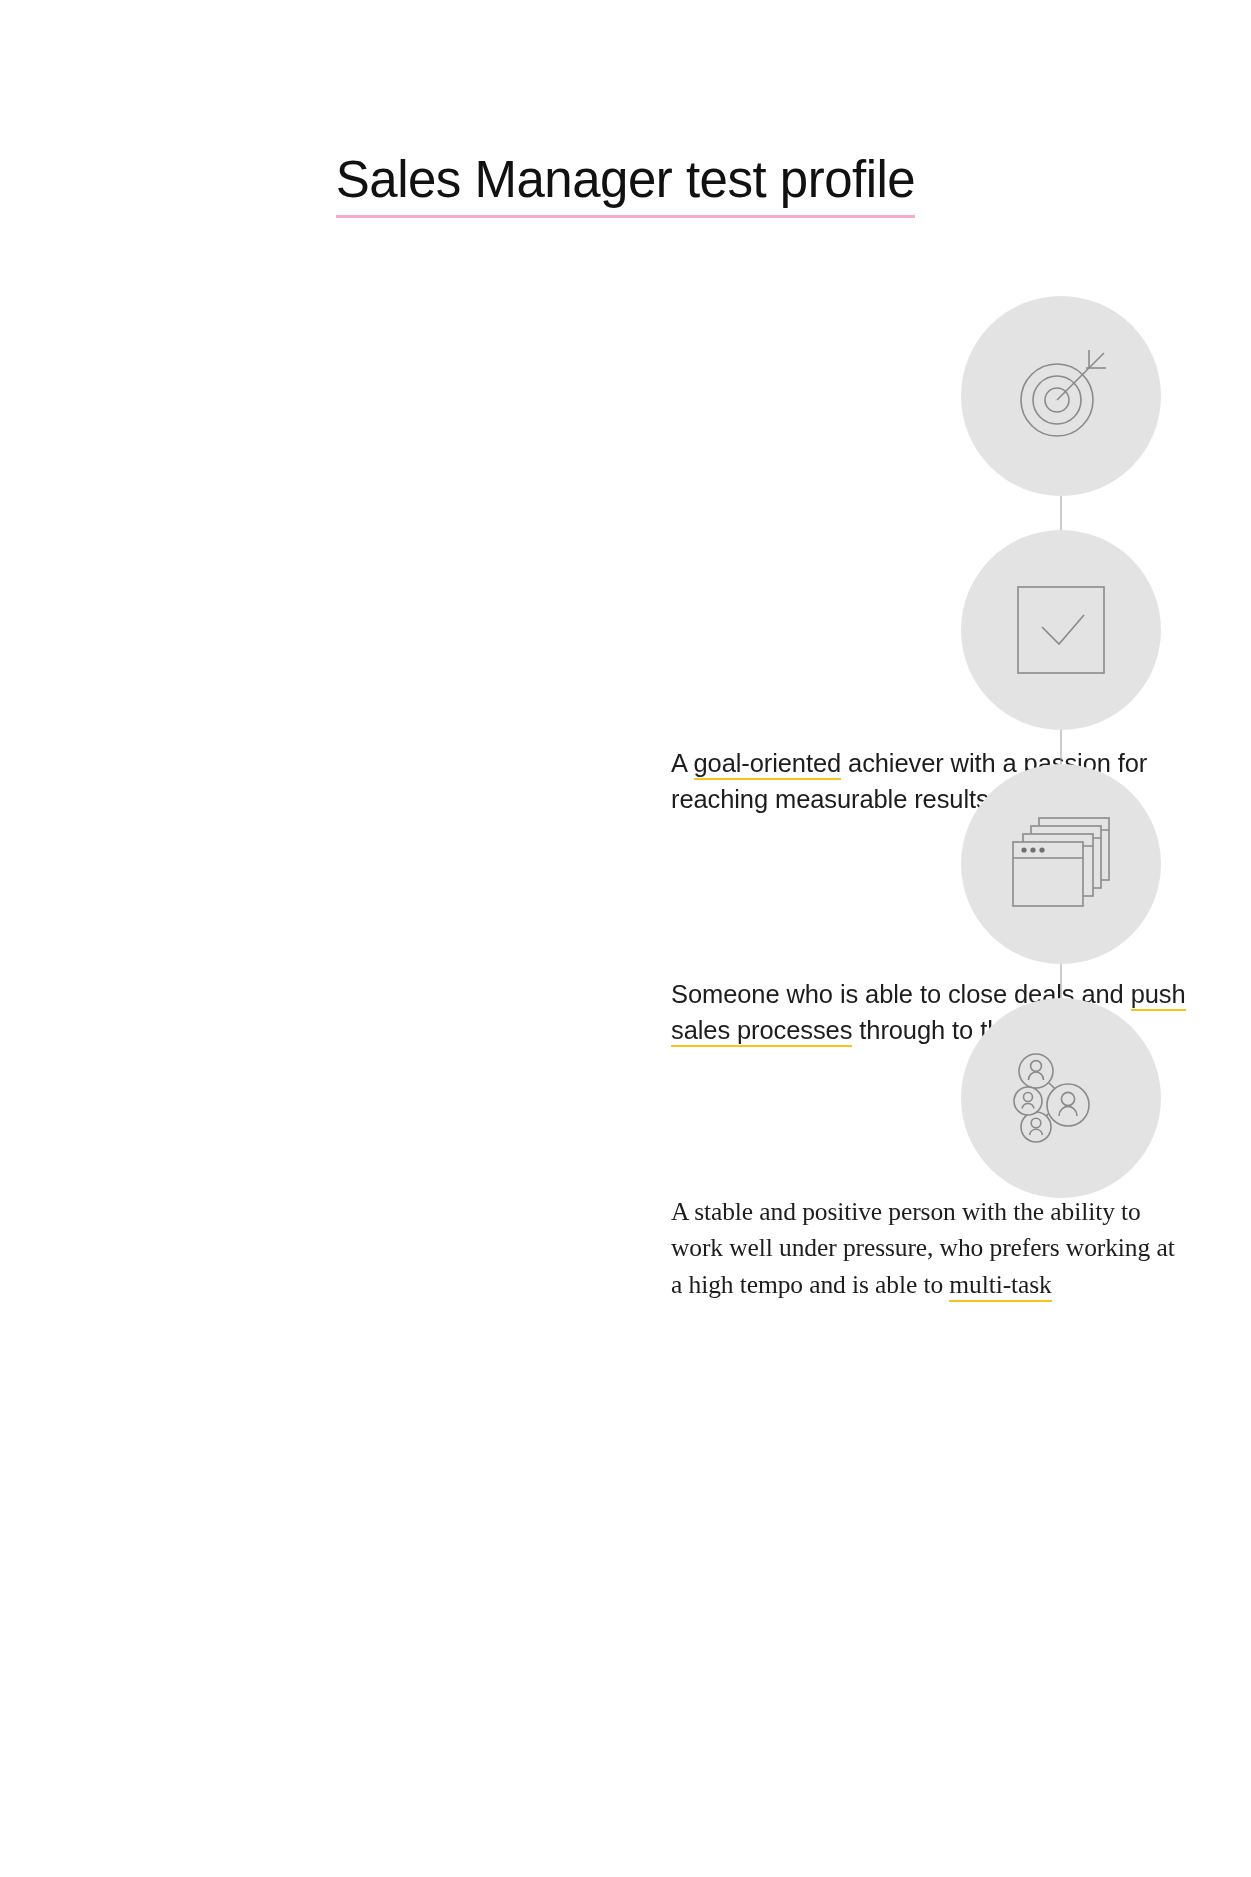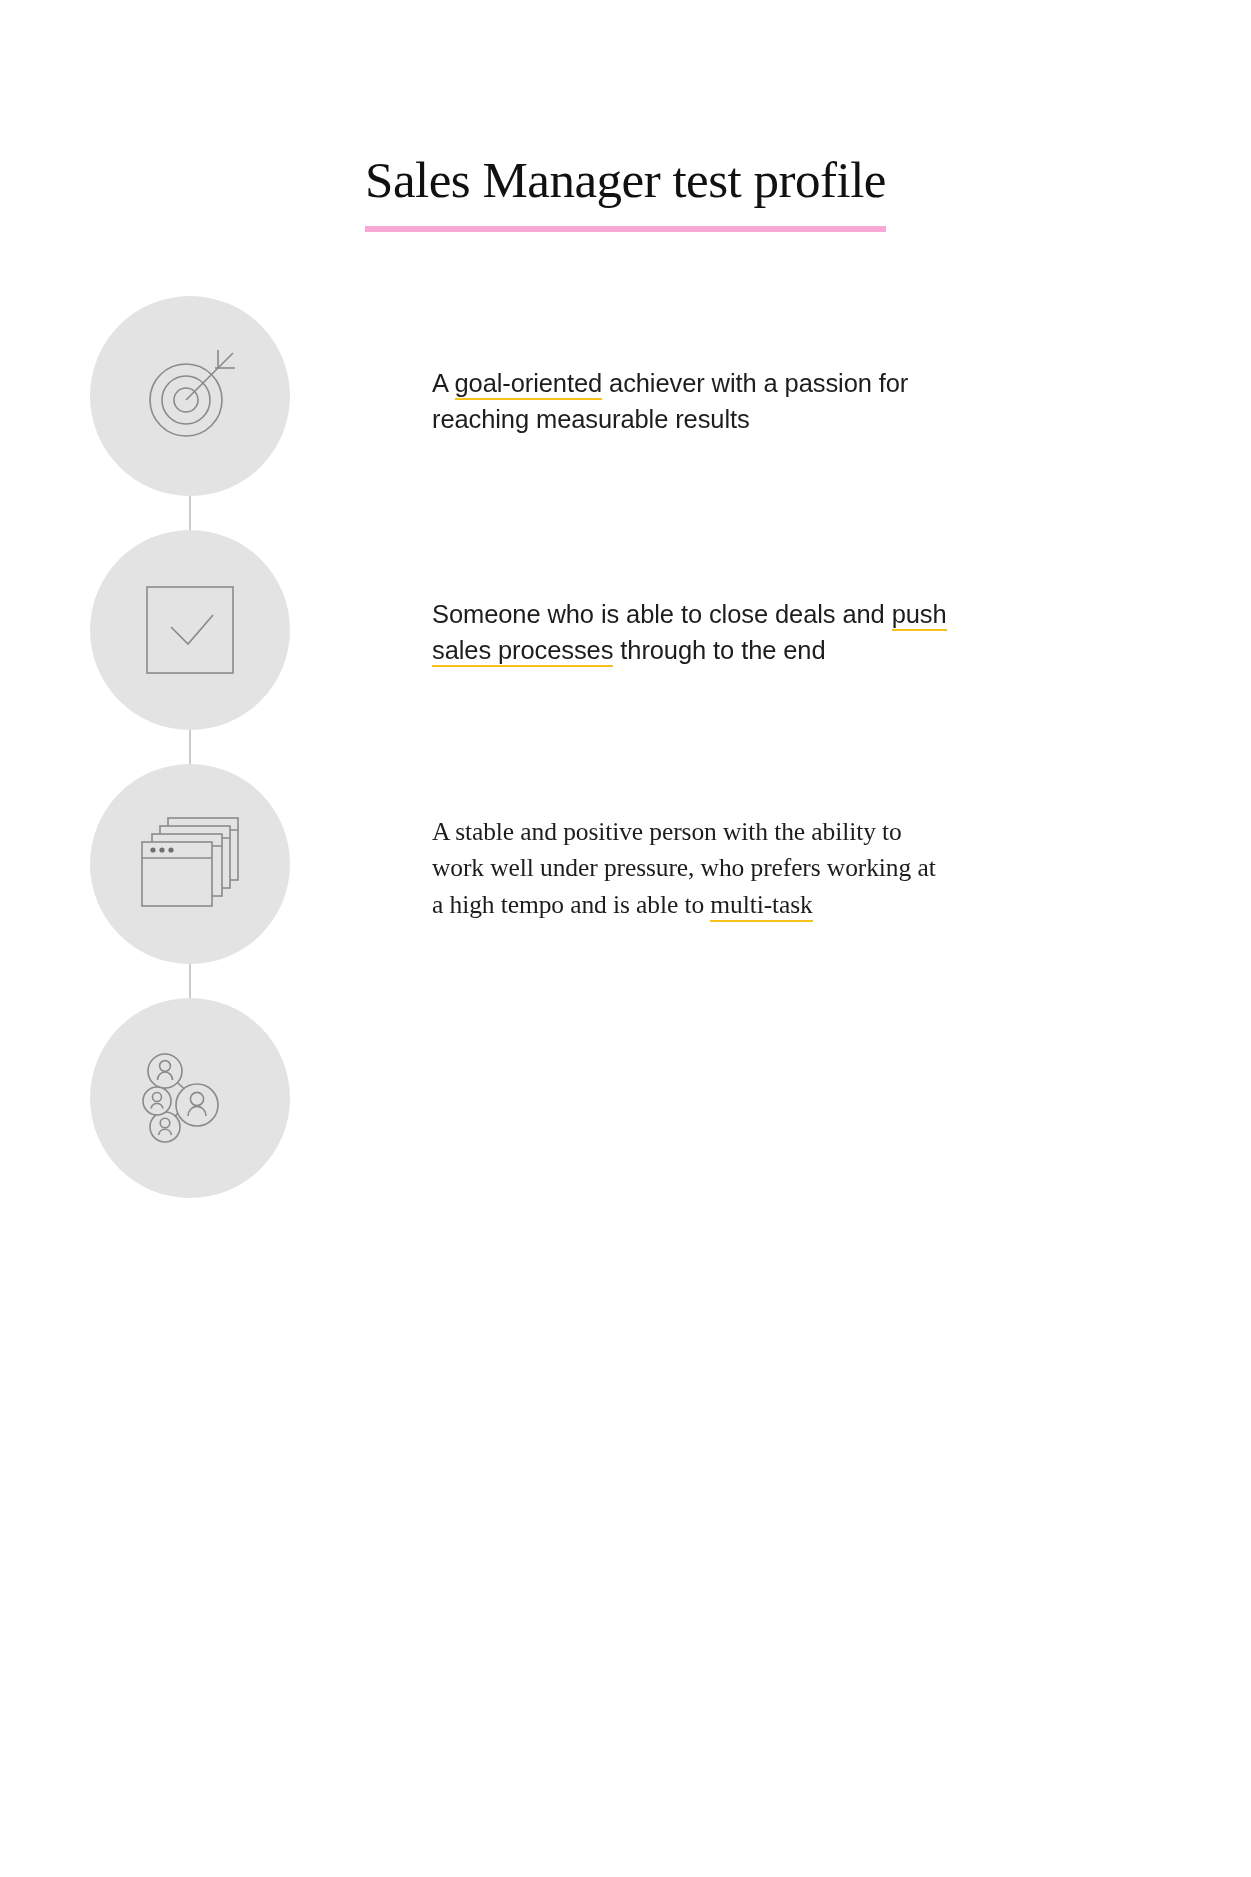--- a/index.html
+++ b/index.html
@@ -24,36 +24,36 @@
     width: 1251px;
     text-align: center;
   }
   .title {
     display: inline-block;
     font-size: 51px;
     font-weight: 400;
     letter-spacing: -0.5px;
     line-height: 1.1;
     color: #111111;
-    padding-bottom: 18px;
-    border-bottom: 6px solid #f9a8d4;
-    font-family: Liberation Serif, serif;
+    padding-bottom: 7px;
+    border-bottom: 3px solid #f9a8d4;
   }
 
   
   .timeline {
     position: absolute;
     top: 296px;
     left: 0;
     width: 1251px;
   }
   .row {
     position: relative;
     display: flex;
-    align-items: flex-start;
+    align-items: flex-end;
+    flex-direction: column;
   }
   .circle-col {
     position: relative;
     width: 380px;
     flex: 0 0 380px;
     display: flex;
     justify-content: center;
   }
   .connector {
     position: absolute;

